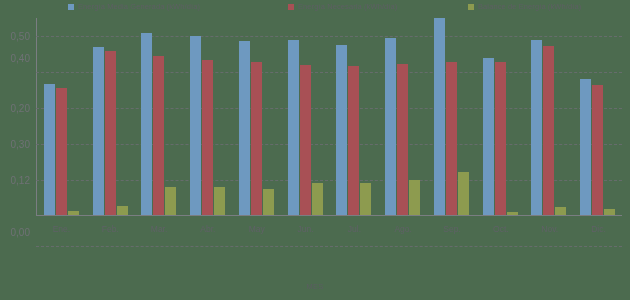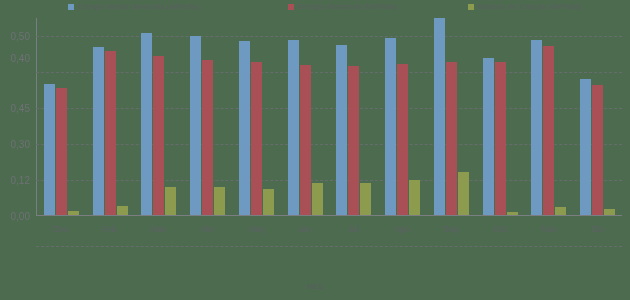--- a/index.html
+++ b/index.html
@@ -101,24 +101,24 @@
       <span class="legend-swatch" style="background: rgb(168, 80, 85);"></span>
       <span class="legend-label">Energía Necesaria (kWh/día)</span>
     </div>
     <div class="legend-item" id="leg2">
       <span class="legend-swatch" style="background: rgb(141, 155, 79);"></span>
       <span class="legend-label">Balance de Energía (kWh/día)</span>
     </div>
   </div>
 
   <div class="ylabels" id="y-axis-labels">
-      <div class="ylab" style="top: 198px;">0,00</div>
+      <div class="ylab" style="top: 214px;">0,00</div>
       <div class="ylab" style="top: 162px;">0,12</div>
       <div class="ylab" style="top: 126px;">0,30</div>
-      <div class="ylab" style="top: 90px;">0,45</div>
+      <div class="ylab" style="top: 90px;">0,20</div>
       <div class="ylab" style="top: 40px;">0,40</div>
       <div class="ylab" style="top: 18px;">0,50</div>
     </div>
 
   <div class="plot">
     <div class="axis-y-line"></div>
     <div class="axis-x-line"></div>
     <div id="gridlines">
         <div class="gridline" style="top: 162px;"></div>
         <div class="gridline" style="top: 126px;"></div>

